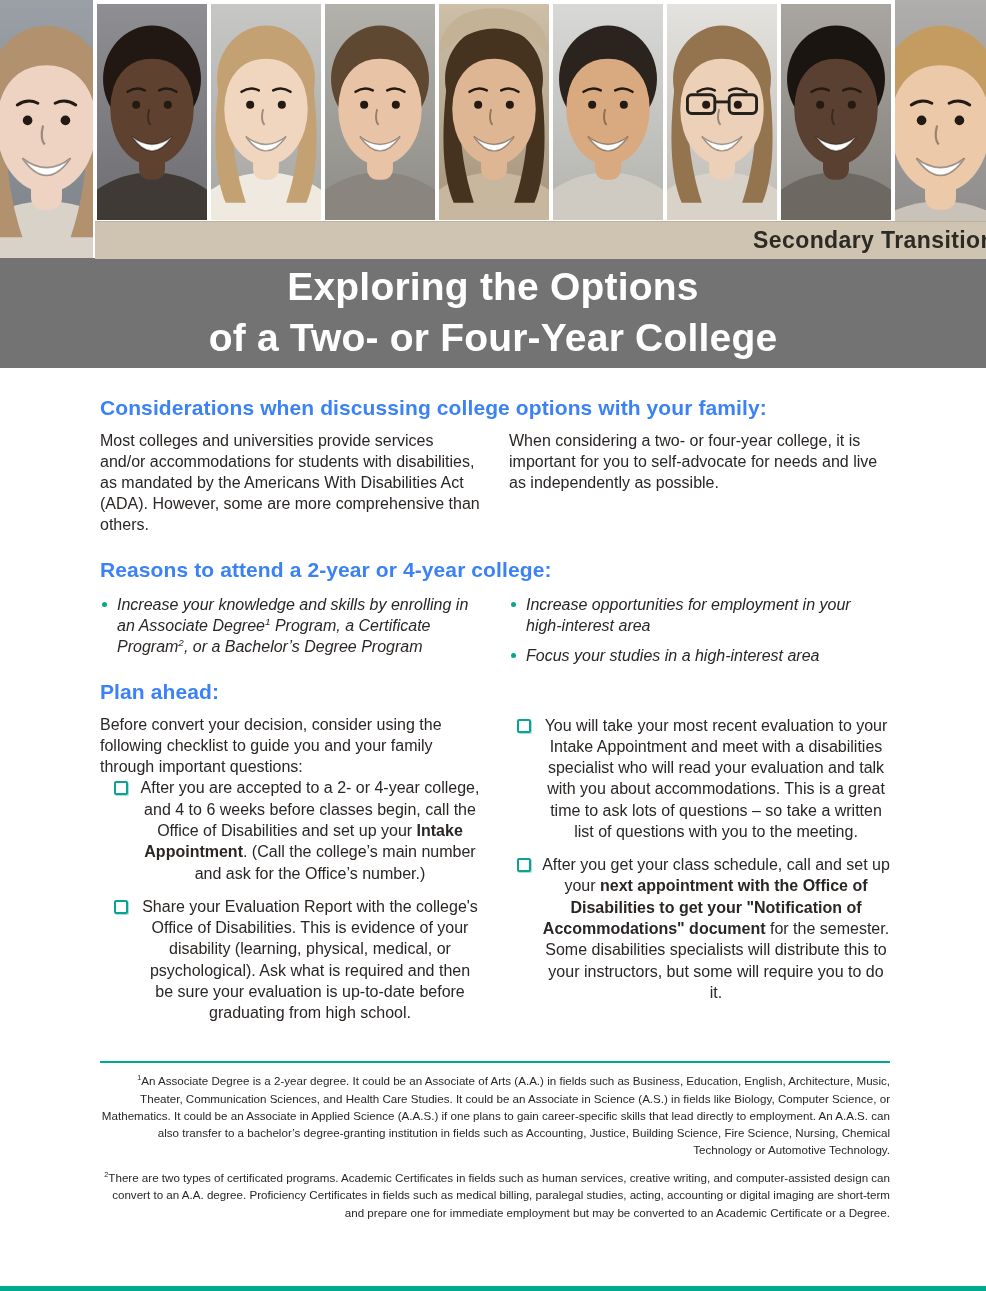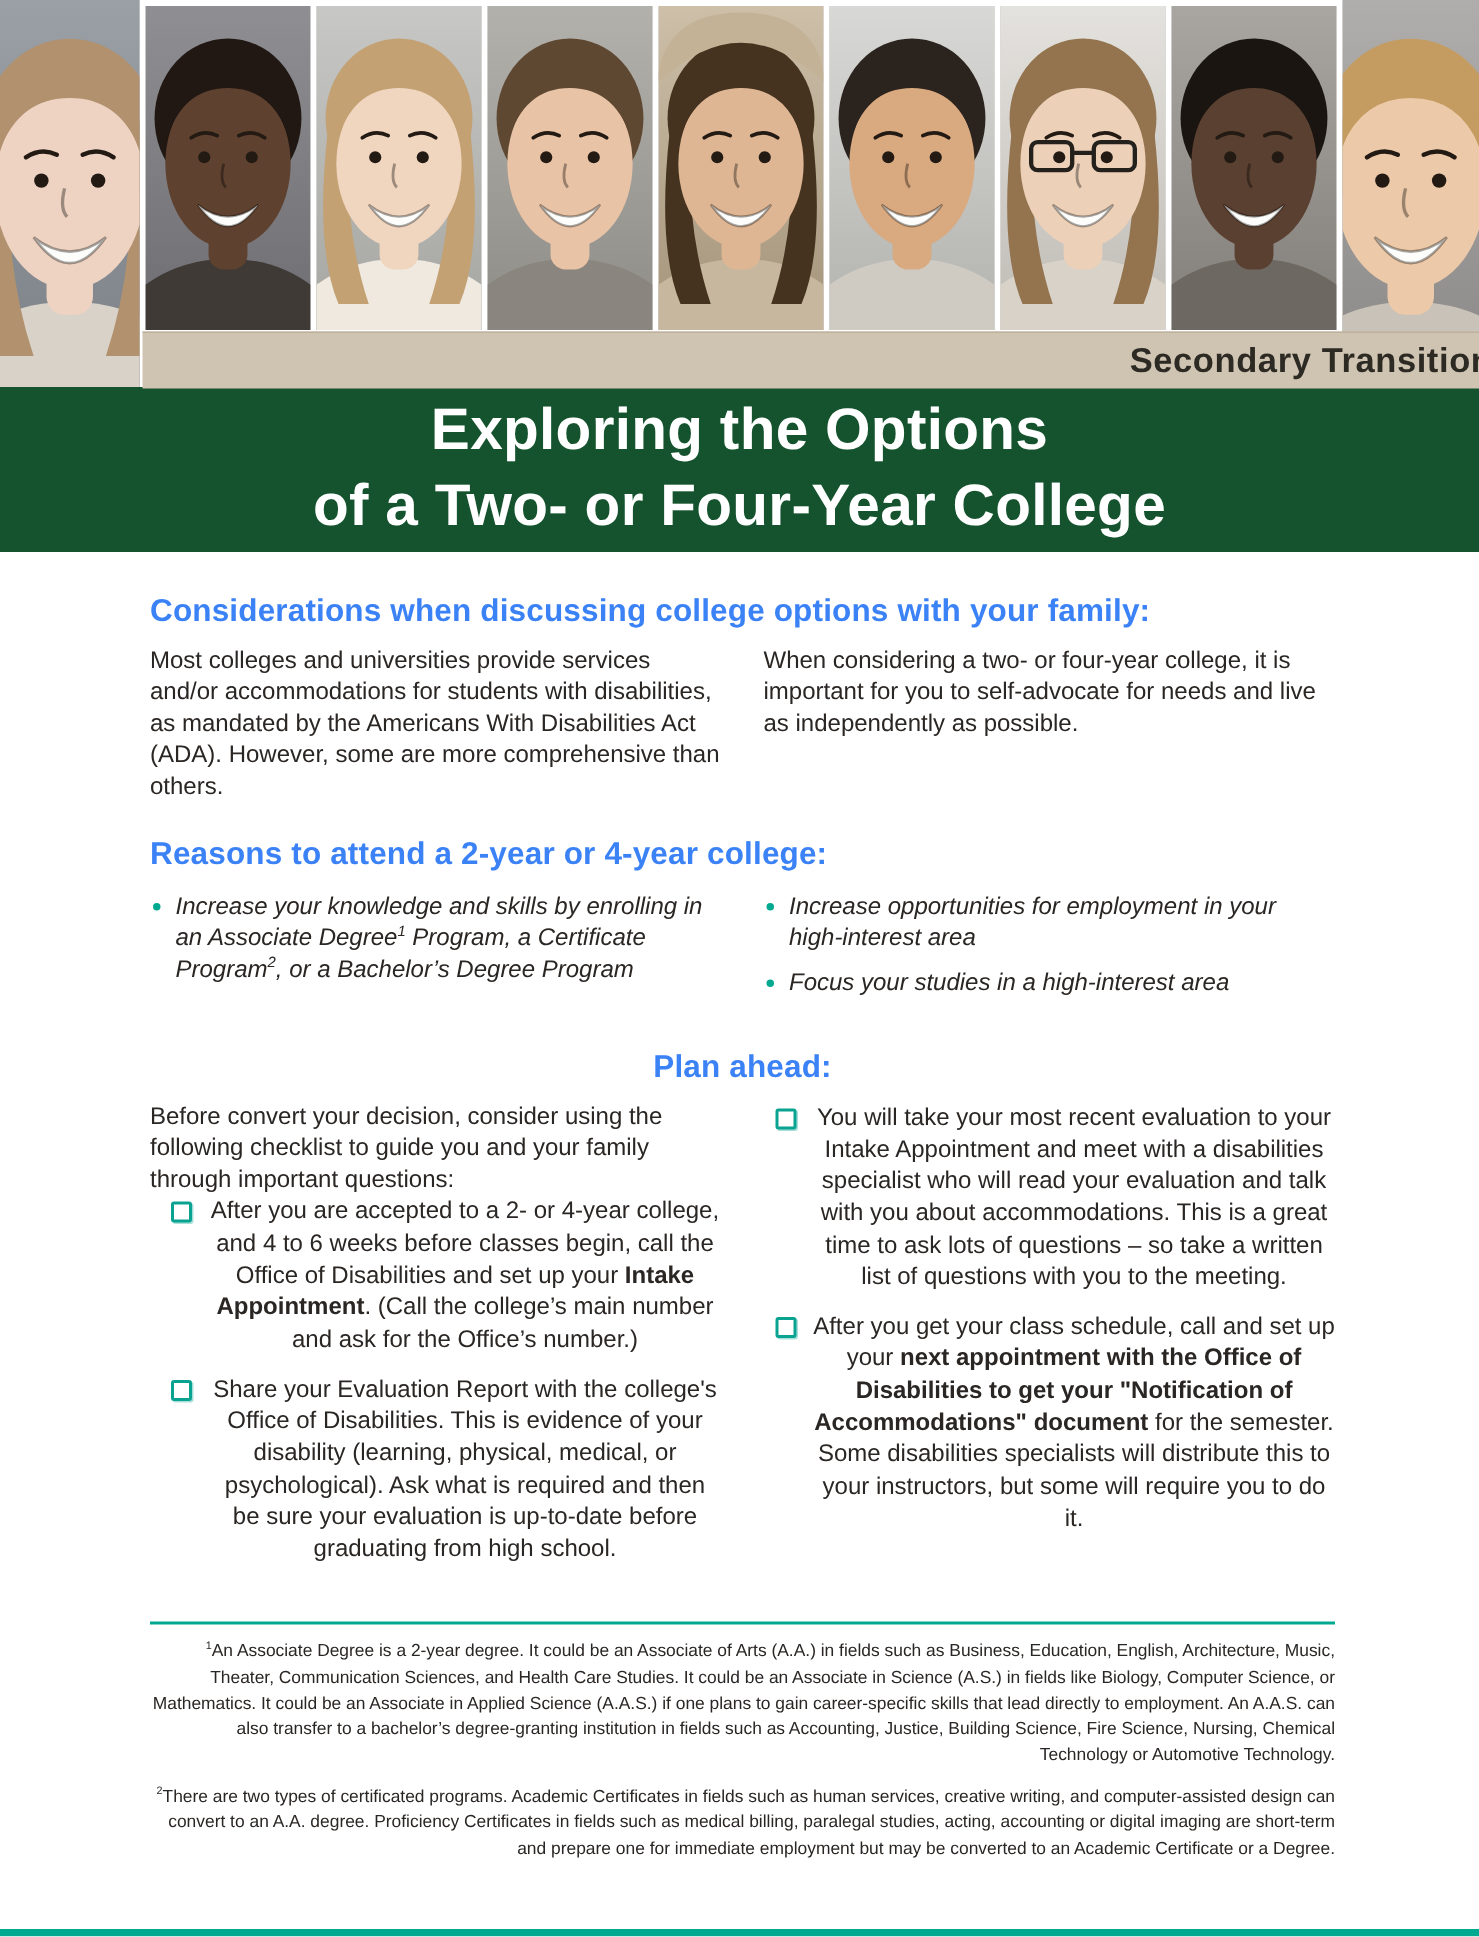--- a/index.html
+++ b/index.html
@@ -21,35 +21,35 @@
   .p8{left:781px;top:4px;width:110px;height:216px;}
   .p9{left:895px;top:0;width:91px;height:258px;}
   .band{
     position:absolute;left:95px;top:221px;width:900px;height:37px;
     background:#cfc4b2;display:flex;align-items:center;justify-content:flex-end;
     border-top:1px solid #beb29e;
   }
   .band span{font-size:23px;font-weight:bold;color:#2d2a24;letter-spacing:.4px;}
   
   .banner{
-    height:110px;background:#14532d;display:flex;flex-direction:column;
+    height:110px;background:#737373;display:flex;flex-direction:column;
     align-items:center;justify-content:center;
   }
   .banner .t{
     color:#ffffff;font-weight:bold;font-size:39px;line-height:1.3;
     text-align:center;letter-spacing:.2px;
   }
   
   .content{padding:0 96px 0 100px;}
   h2{
     font-size:21px;font-weight:700;color:#3b82f6;margin:0;letter-spacing:.1px;
   }
   .h-considerations{margin-top:28px;}
   .h-reasons{margin-top:22px;}
-  .h-plan{margin-top:24px;text-align:center;}
+  .h-plan{margin-top:4px;}
   .cols{
     display:grid;grid-template-columns:1fr 1fr;column-gap:28px;
     margin-top:11px;font-size:16px;line-height:1.31;
   }
   .cols p{margin:0;}
   
   ul.bullets{list-style:none;margin:2px 0 0 0;padding:0;font-style:italic;}
   ul.bullets li{position:relative;padding-left:17px;margin-bottom:9px;}
   ul.bullets li::before{
     content:"";position:absolute;left:2px;top:7px;width:5px;height:5px;

